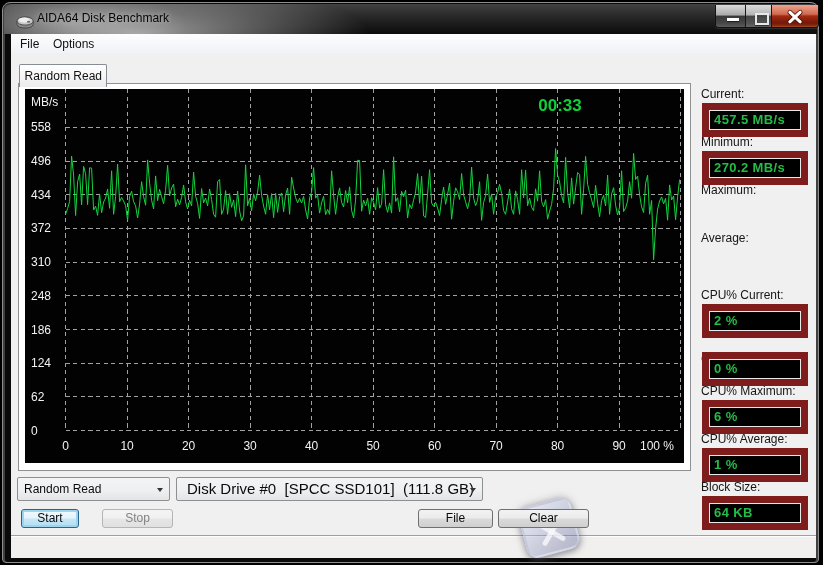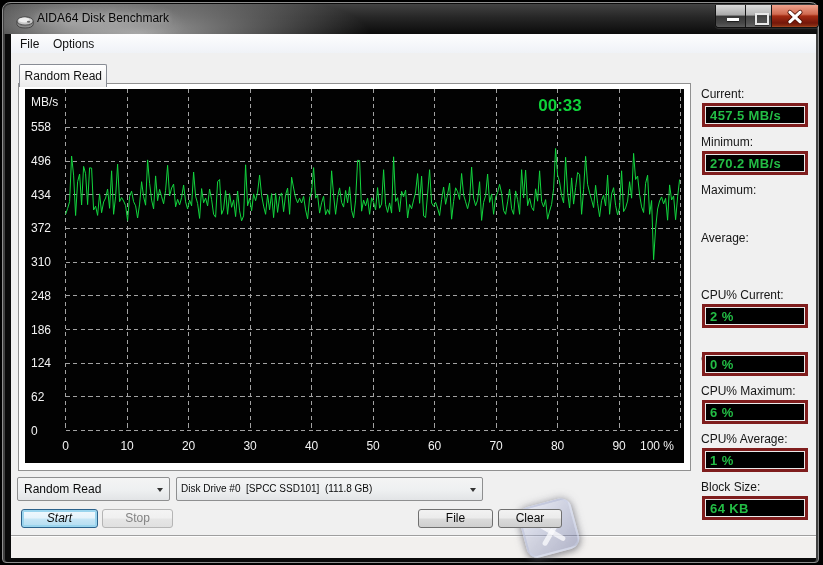--- a/index.html
+++ b/index.html
@@ -38,41 +38,41 @@
 #menubar span.m2 { position:absolute; left:42px; top:3px; }
 #client { position:absolute; left:8px; top:50px; width:805px; height:505px; background:#f0f0f0; }
 
 #tab { position:absolute; left:8.3px; top:10.5px; width:88px; height:23px;
   background:linear-gradient(#ffffff,#f4f4f4 60%,#ececec); border:1px solid #888c94; border-bottom:none;
   border-radius:2px 2px 0 0; font-size:12px; color:#111; text-align:center; line-height:22px; z-index:3; }
 #chartpanel { position:absolute; left:7px; top:30px; width:673px; height:388px;
   background:#fff; border:1px solid #919191; }
 
 .plabel { position:absolute; left:690px; font-size:12px; color:#151515; }
-.pbox { position:absolute; left:691px; width:106px; height:24px; background:#000;
-  border:3px solid #7f1d1d; box-shadow:inset 0 0 0 1px #e9e9e9; }
+.pbox { position:absolute; left:691px; width:106px; height:34px; background:#000;
+  border:7px solid #7f1d1d; box-shadow:inset 0 0 0 1px #e9e9e9; }
 .pbox span { position:absolute; left:5px; top:2px; font-size:13px; font-weight:bold; color:#23bd45;
   letter-spacing:.4px; }
 
 .combo { position:absolute; top:424px; height:24px; background:linear-gradient(#f4f4f4,#eef0f1 55%,#e2e4e6);
   border:1px solid #8e8f90; border-radius:2px; font-size:12px; color:#0a0a0a; line-height:22px; }
 .combo .arr { position:absolute; right:6px; top:9.5px; width:0; height:0;
   border-left:3.8px solid transparent; border-right:3.8px solid transparent; border-top:4.5px solid #333; }
 #combo1 { left:6px; width:153px; padding-left:6px; }
-#combo2 { left:165px; width:307px; padding-left:4px; font-size:10px; }
+#combo2 { left:165px; width:307px; padding-left:10px; font-size:15px; }
 .btn { position:absolute; top:456px; height:19px; z-index:6; border:1px solid #707070; border-radius:3px;
   background:linear-gradient(#f2f2f2,#ebebeb 48%,#dbdbdb 52%,#cfcfcf);
   font-size:12px; color:#0a0a0a; text-align:center; line-height:17px; }
-#bstart { left:10px; width:77px; border-color:#2c628b;
+#bstart { left:10px; width:58px; border-color:#2c628b;
   box-shadow:inset 0 0 0 2px #9bd5ee;
-  background:linear-gradient(#f1f9fd,#e5f3fb 48%,#c8e7f6 52%,#b3dcf1);font-style:italic; }
+  background:linear-gradient(#f1f9fd,#e5f3fb 48%,#c8e7f6 52%,#b3dcf1); }
 #bstop { left:91px; width:71px; border-color:#b5b5b5; color:#838383;
   background:linear-gradient(#f4f4f4,#f0f0f0 48%,#e6e6e6 52%,#e0e0e0); }
 #bsave { left:407px; width:75px; }
-#bclear { left:487px; width:64px; }
+#bclear { left:487px; width:91px; }
 #sep { position:absolute; left:0; top:482px; width:805px; height:2px;
   background:linear-gradient(#9f9f9f 0 50%, #fdfdfd 50% 100%); }
 #status { position:absolute; left:0; top:484px; width:805px; height:21px; background:#f2f0ee; }
 
 #wmicon { position:absolute; left:511px; top:449px; width:54px; height:52px; transform:rotate(-15deg);
   border-radius:11px; border:2px solid rgba(205,210,232,.45);
   background:linear-gradient(145deg, rgba(228,232,248,.48), rgba(165,172,206,.44) 45%, rgba(105,112,158,.46));
   box-shadow:0 0 9px rgba(105,105,118,.55), 0 3px 6px rgba(60,60,70,.35); z-index:5; }
 #wmicon:before, #wmicon:after { content:""; position:absolute; left:11px; top:26px; width:31px; height:5px;
   background:rgba(250,250,253,.78); border-radius:2.5px; }

